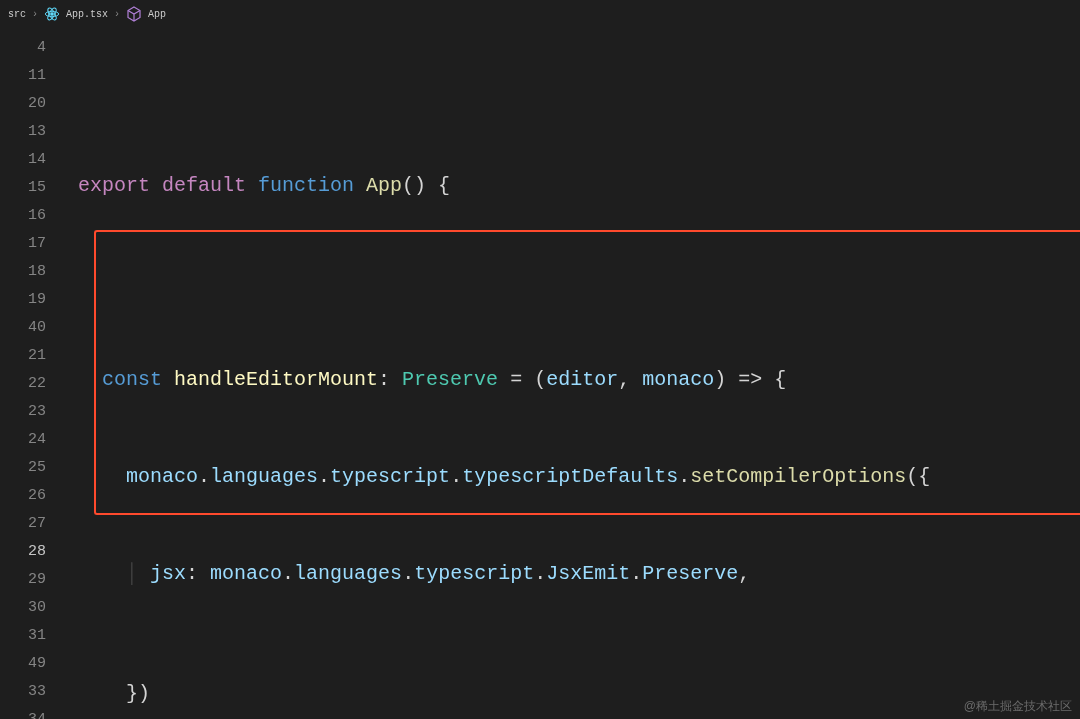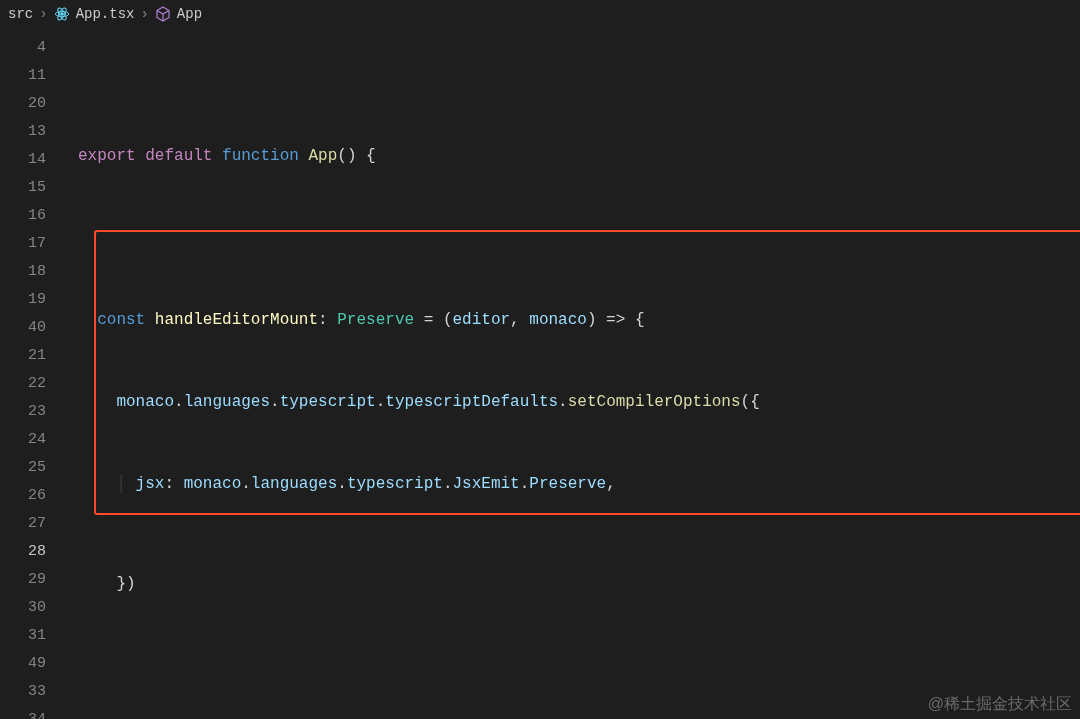--- a/index.html
+++ b/index.html
@@ -6,21 +6,21 @@
   html, body {
     width: 1080px; height: 719px; overflow: hidden;
     background: #1e1e1e; color: #d4d4d4;
     font-family: Menlo, Consolas, "Courier New", monospace;
     font-size: 16px;
   }
   .breadcrumb {
     height: 28px;
     display: flex; align-items: center; gap: 6px;
     padding: 0 8px;
-    font-size: 14px; color: #cccccc;
+    font-size: 10px; color: #cccccc;
     background: #1e1e1e;
   }
   .breadcrumb .sep { color: #888; }
   .breadcrumb .icon { display: inline-flex; align-items: center; }
   .breadcrumb svg { width: 16px; height: 16px; }
   .editor {
     position: relative;
     height: calc(719px - 28px);
     display: flex; align-items: stretch;
     overflow: hidden;
@@ -36,21 +36,21 @@
     height: 28px; line-height: 28px;
     padding-right: 18px;
     font-size: 15px;
   }
   .gutter-num.current { color: #c6c6c6; }
   .code {
     flex: 1 1 auto;
     padding-top: 6px;
     position: relative;
     white-space: pre;
-    font-size: 16px;
+    font-size: 20px;
   }
   .line {
     height: 28px; line-height: 28px;
     padding-left: 14px;
     position: relative;
   }
   
   .kw { color: #c586c0; }
   .kw2 { color: #569cd6; }
   .fn { color: #dcdcaa; }
@@ -65,21 +65,21 @@
     position: absolute;
     border: 2.5px solid #ff4a2d;
     border-right: none;
     border-radius: 3px 0 0 3px;
     pointer-events: none;
   }
   
   .wm {
     position: absolute;
     right: 8px; bottom: 4px;
-    font-size: 16px; color: #6a6a6a;
+    font-size: 12px; color: #6a6a6a;
     font-family: -apple-system, sans-serif;
   }
 </style>
 </head>
 <body>
 
 <div class="breadcrumb">
   <span>src</span>
   <span class="sep">›</span>
   <span class="icon">

